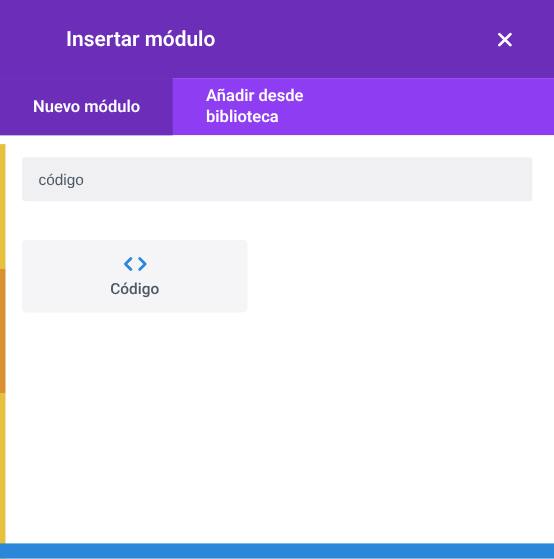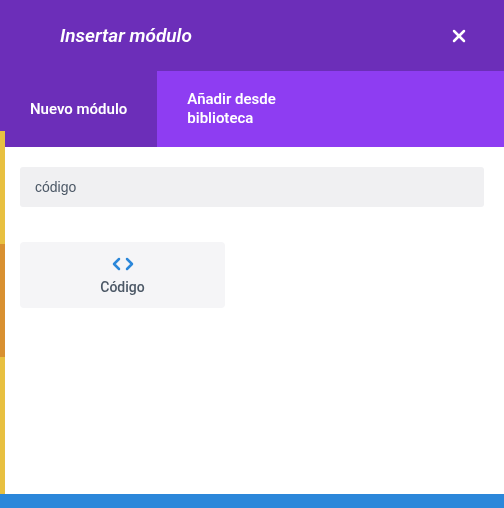--- a/index.html
+++ b/index.html
@@ -19,41 +19,40 @@
       background: #fff;
       position: relative;
     }
     .modal-header {
       background: #6c2eb9;
       height: 71px;
       display: flex;
       align-items: center;
       justify-content: space-between;
       padding: 0 30px 0 60px;
-      font-style: italic;
     }
     .modal-title {
       color: #fff;
       font-size: 19px;
       font-weight: 600;
     }
     .close-btn {
       color: #fff;
       font-size: 19px;
       font-weight: 600;
       cursor: pointer;
       width: 30px;
       height: 30px;
       display: flex;
       align-items: center;
       justify-content: center;
     }
     .tabs {
       background: #8e3df2;
-      height: 76px;
+      height: 52px;
       display: flex;
     }
     .tab {
       padding: 0 30px;
       display: flex;
       align-items: center;
       color: #fff;
       font-size: 15px;
       font-weight: 600;
       cursor: pointer;

